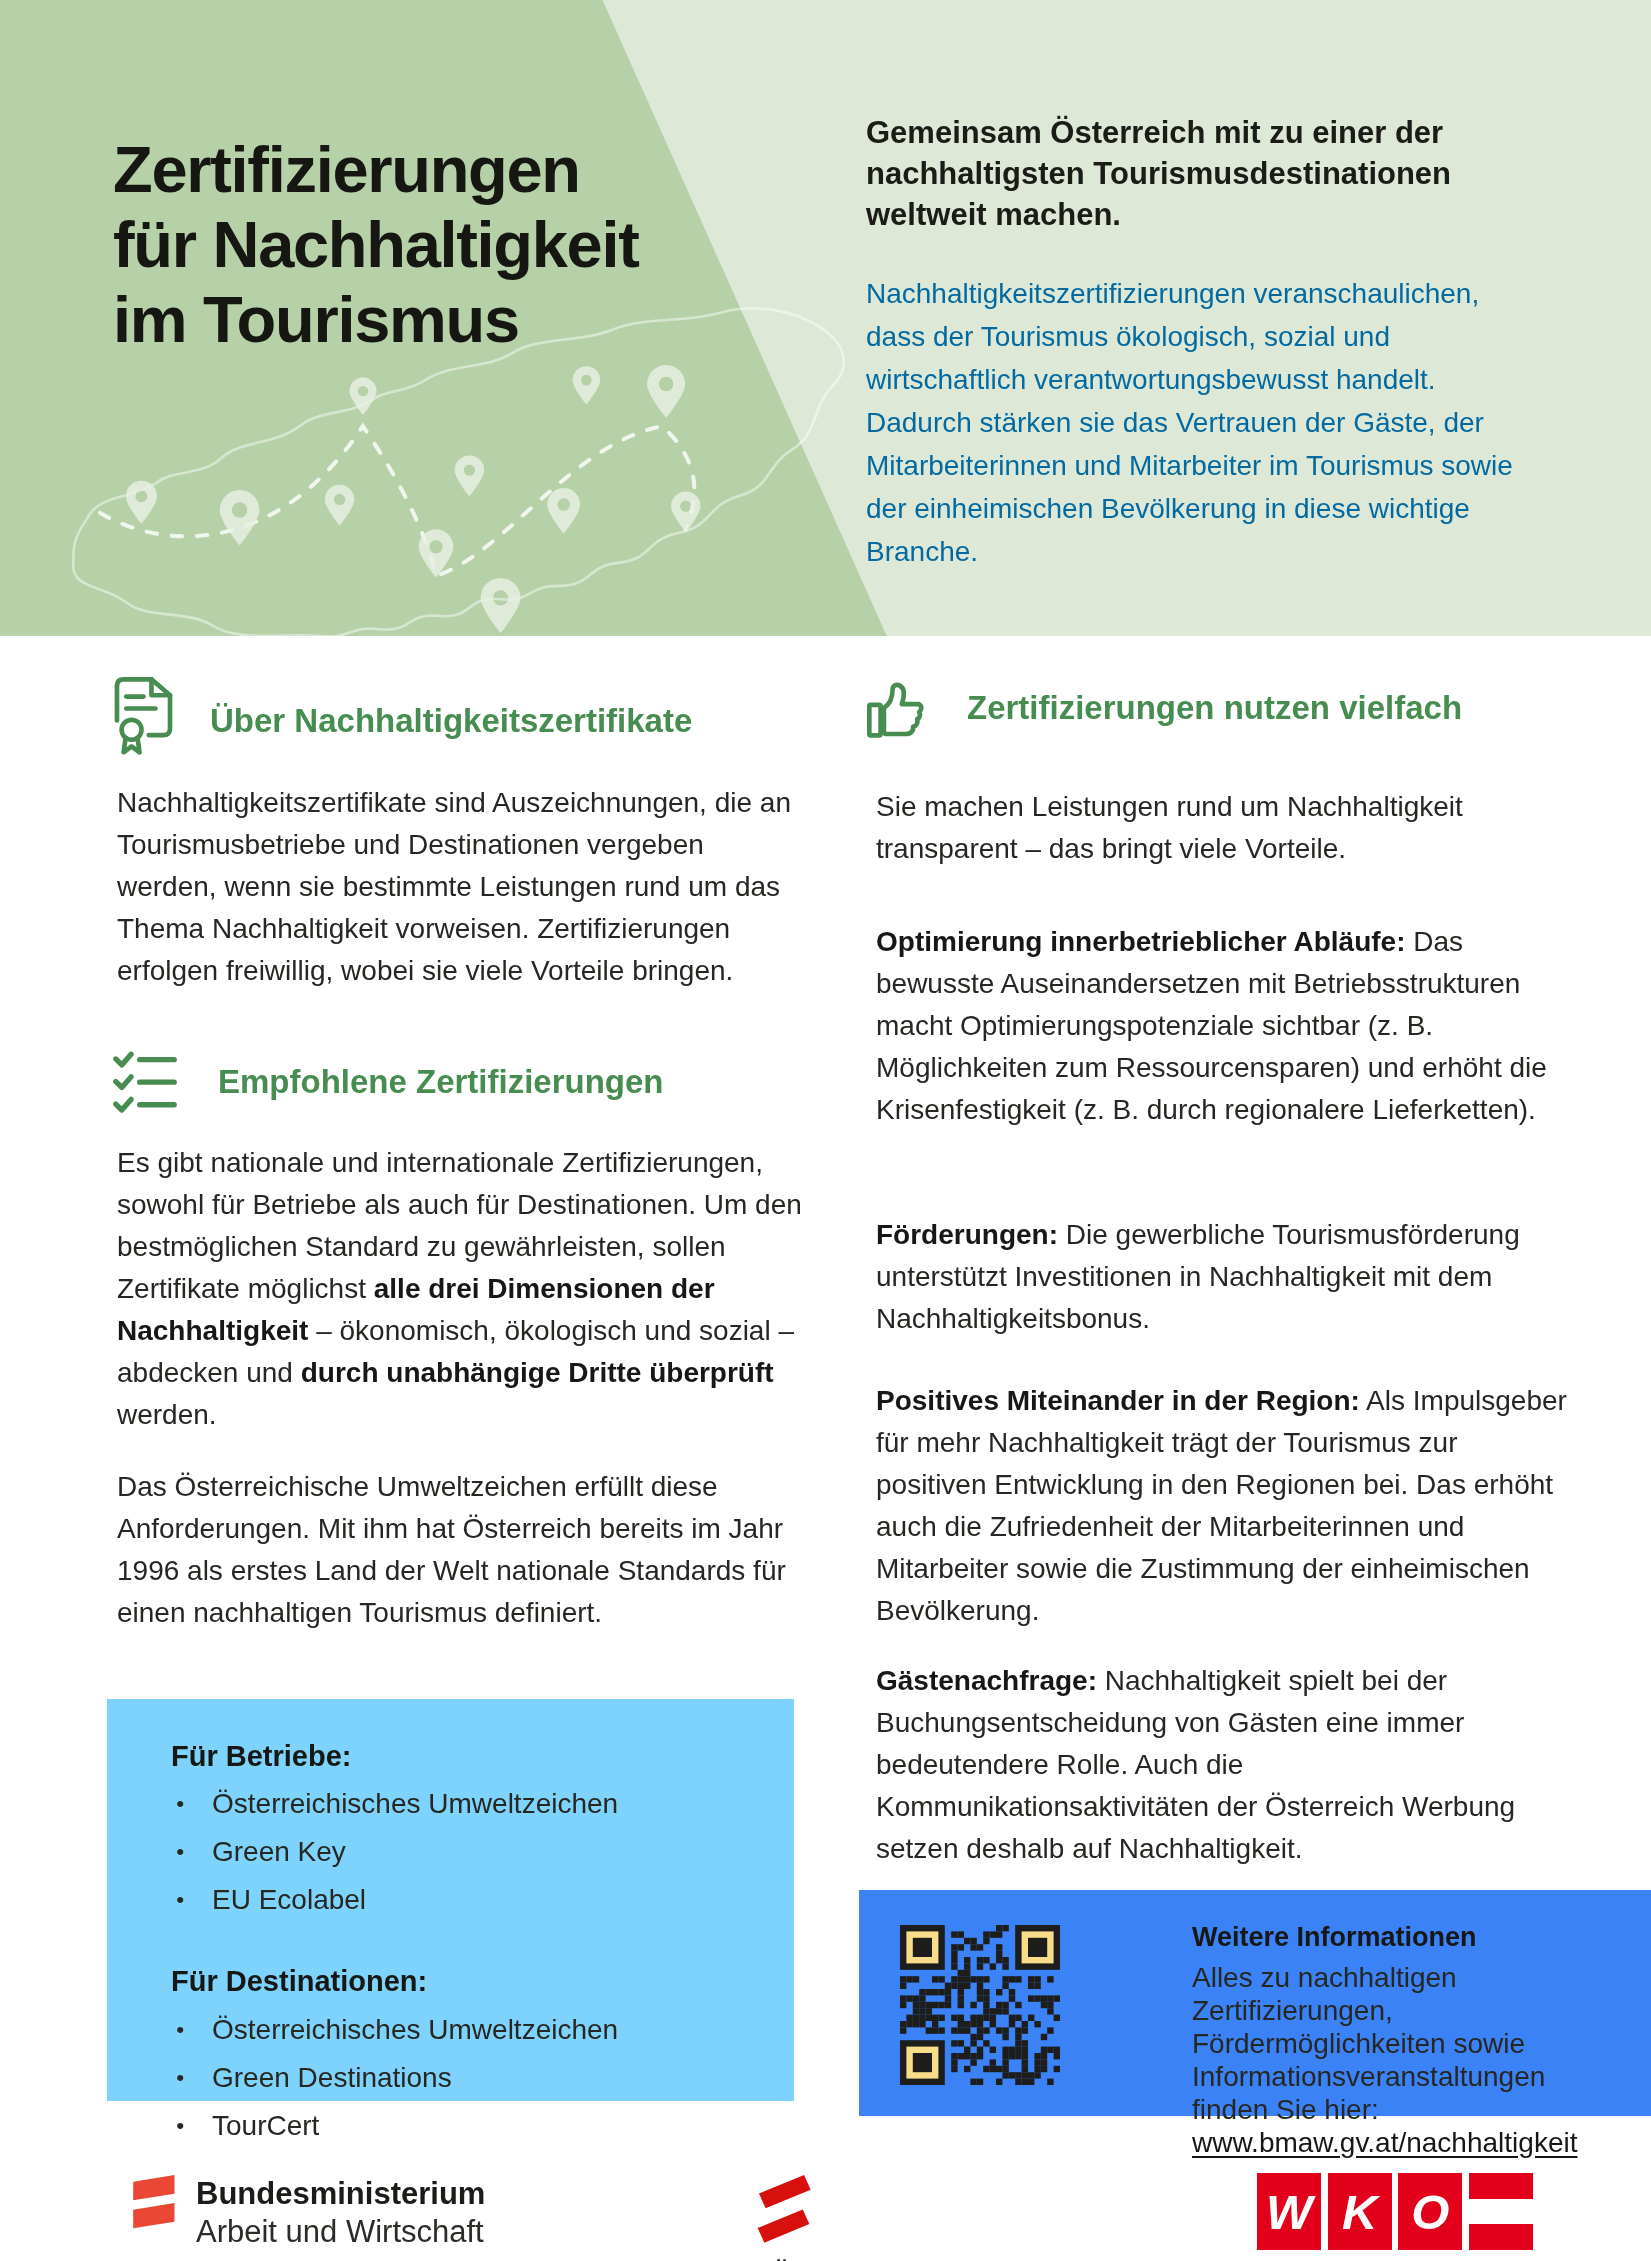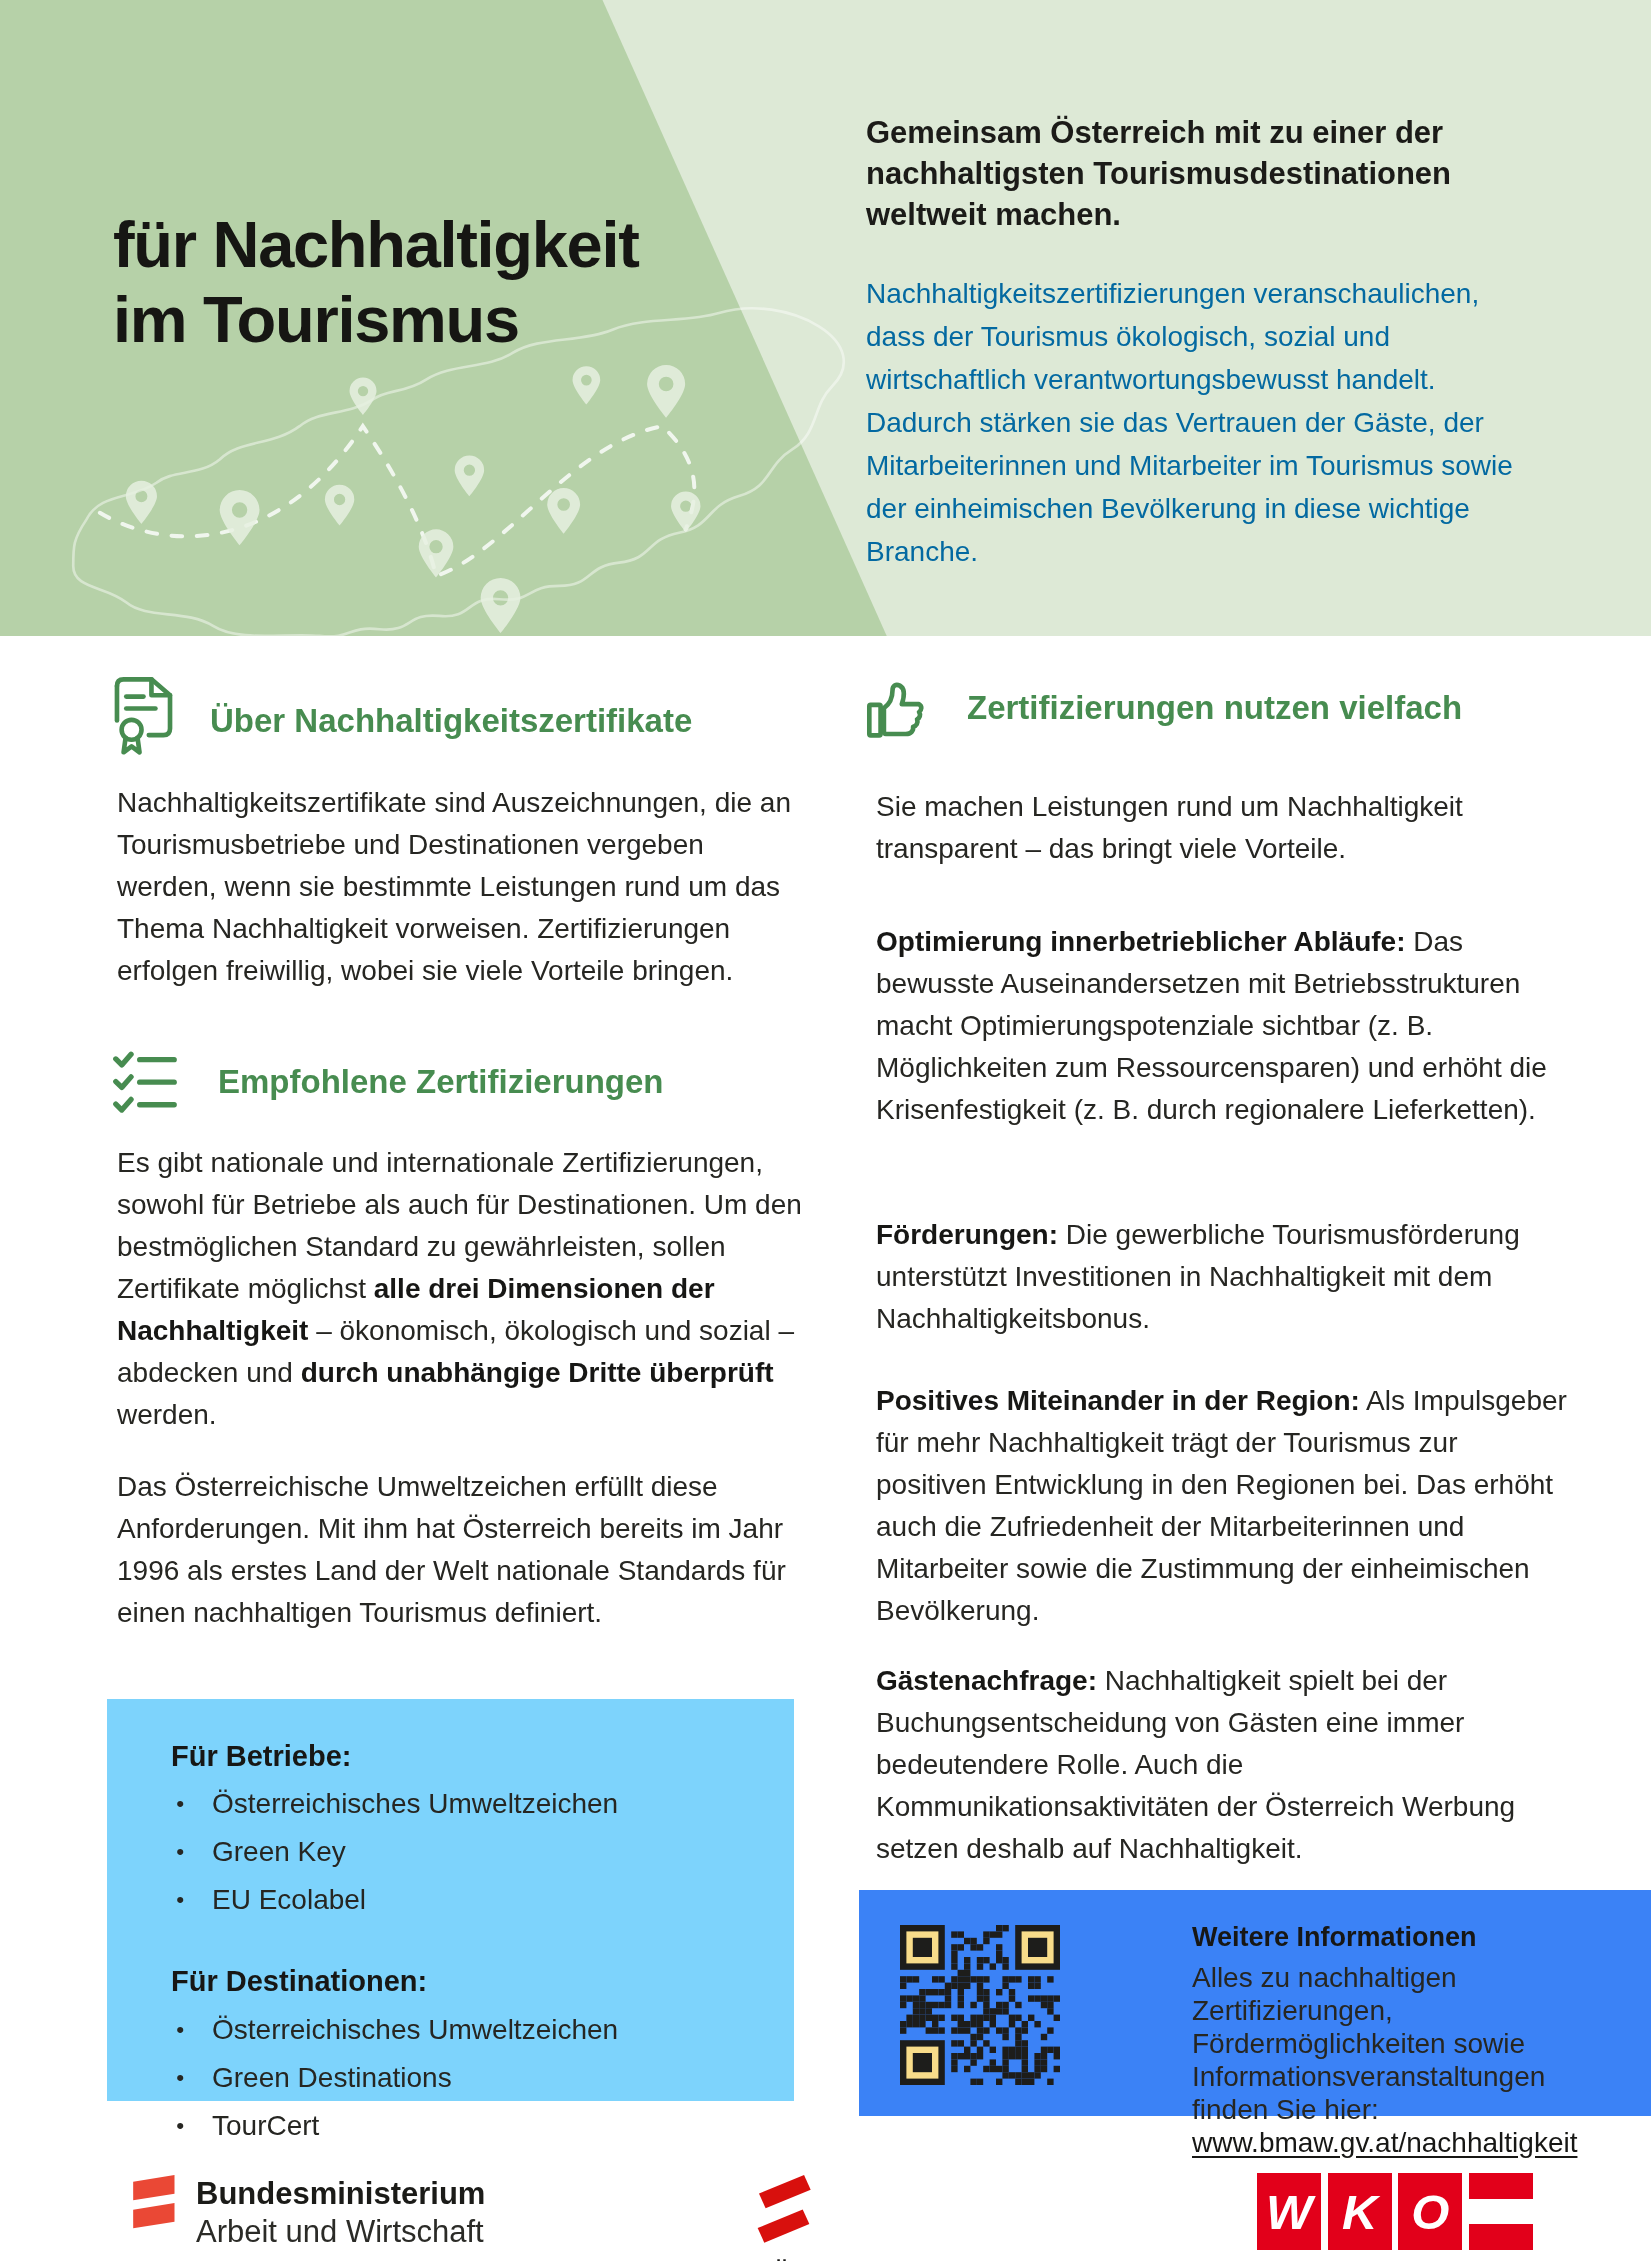--- a/index.html
+++ b/index.html
@@ -122,21 +122,21 @@
         <use href="#pin" transform="translate(683,684) scale(0.85)"></use>
         <use href="#pin" transform="translate(822,733) scale(0.95)"></use>
         <use href="#pin" transform="translate(860,550) scale(0.8)"></use>
         <use href="#pin" transform="translate(972,548) scale(1.1)"></use>
         <use href="#pin" transform="translate(1008,738) scale(0.85)"></use>
         <use href="#pin" transform="translate(722,868) scale(1.15)"></use>
       </g>
     </svg>
 
     <h1 class="page-title">
-      <br>
+      <span>Zertifizierungen</span><br>
       <span>für Nachhaltigkeit</span><br>
       <span>im Tourismus</span>
     </h1>
 
     <p class="intro-bold">Gemeinsam Österreich mit zu einer der nachhaltigsten Tourismusdestinationen weltweit machen.</p>
     <p class="intro-text">Nachhaltigkeitszertifizierungen veranschaulichen, dass der Tourismus ökologisch, sozial und wirtschaftlich verantwortungsbewusst handelt. Dadurch stärken sie das Vertrauen der Gäste, der Mitarbeiterinnen und Mitarbeiter im Tourismus sowie der einheimischen Bevölkerung in diese wichtige Branche.</p>
   </div>
 
   <div class="sec-head head-left1">
     <svg class="icon" width="61" height="81" viewBox="0 0 92 122">

